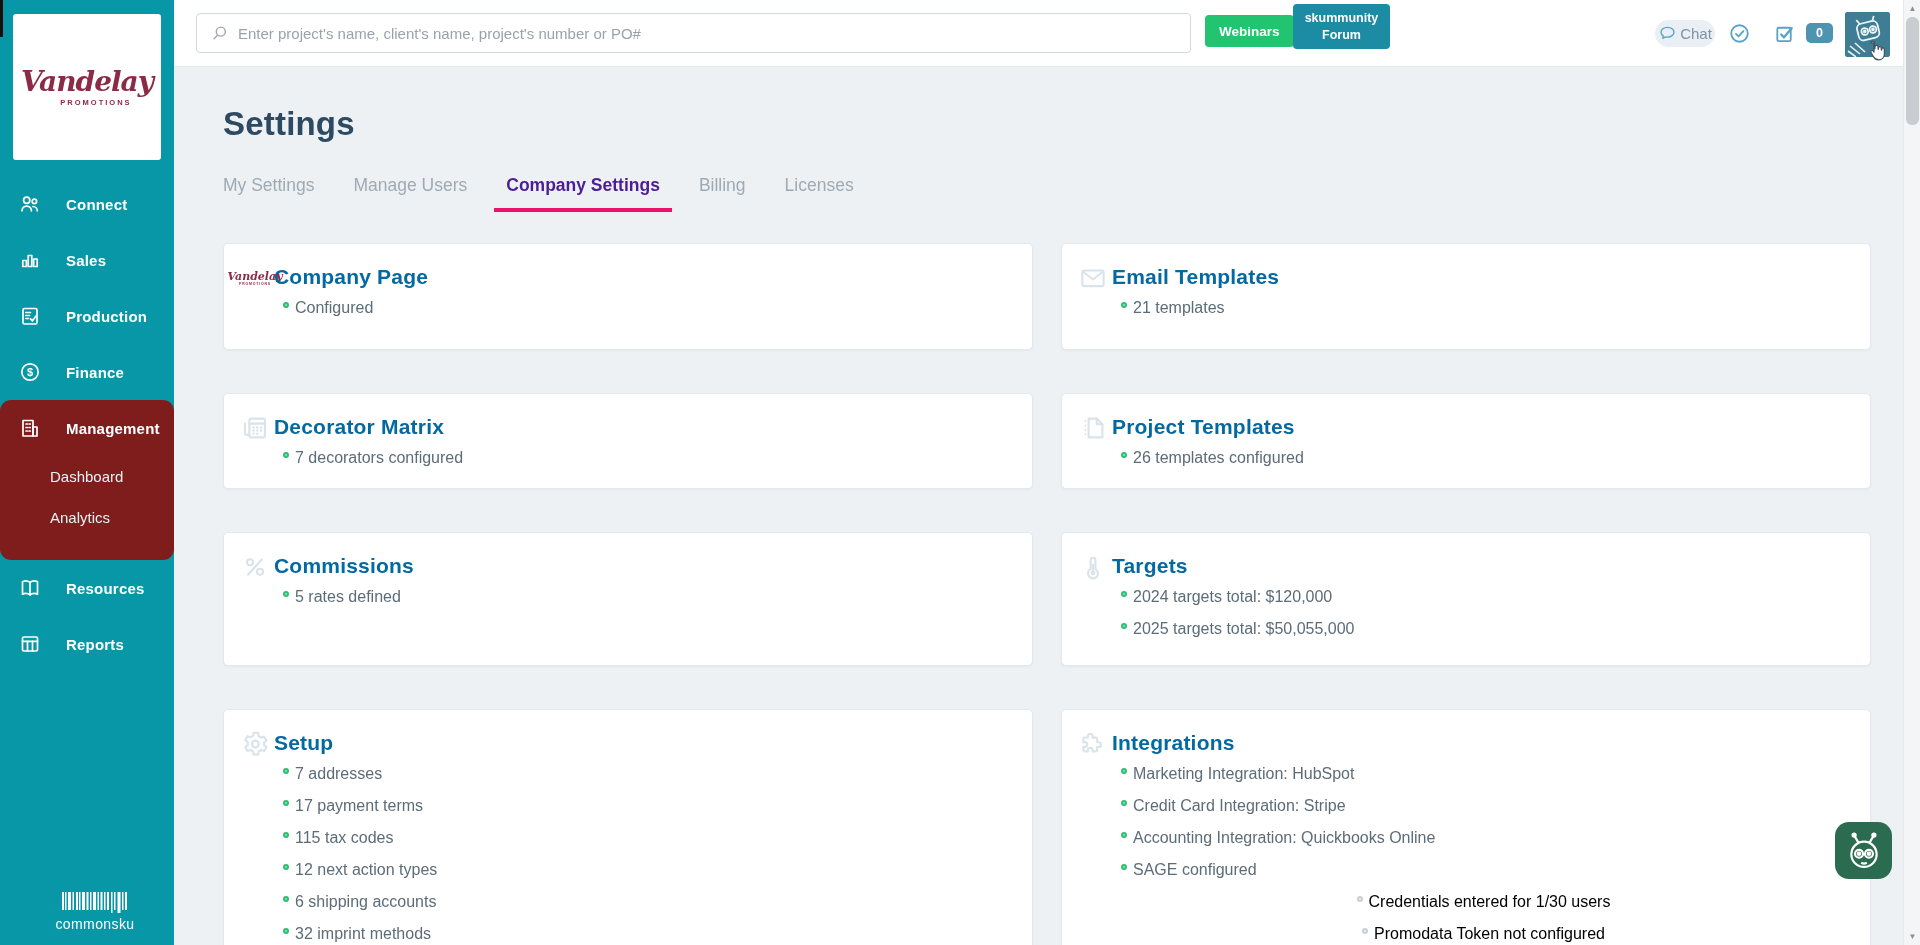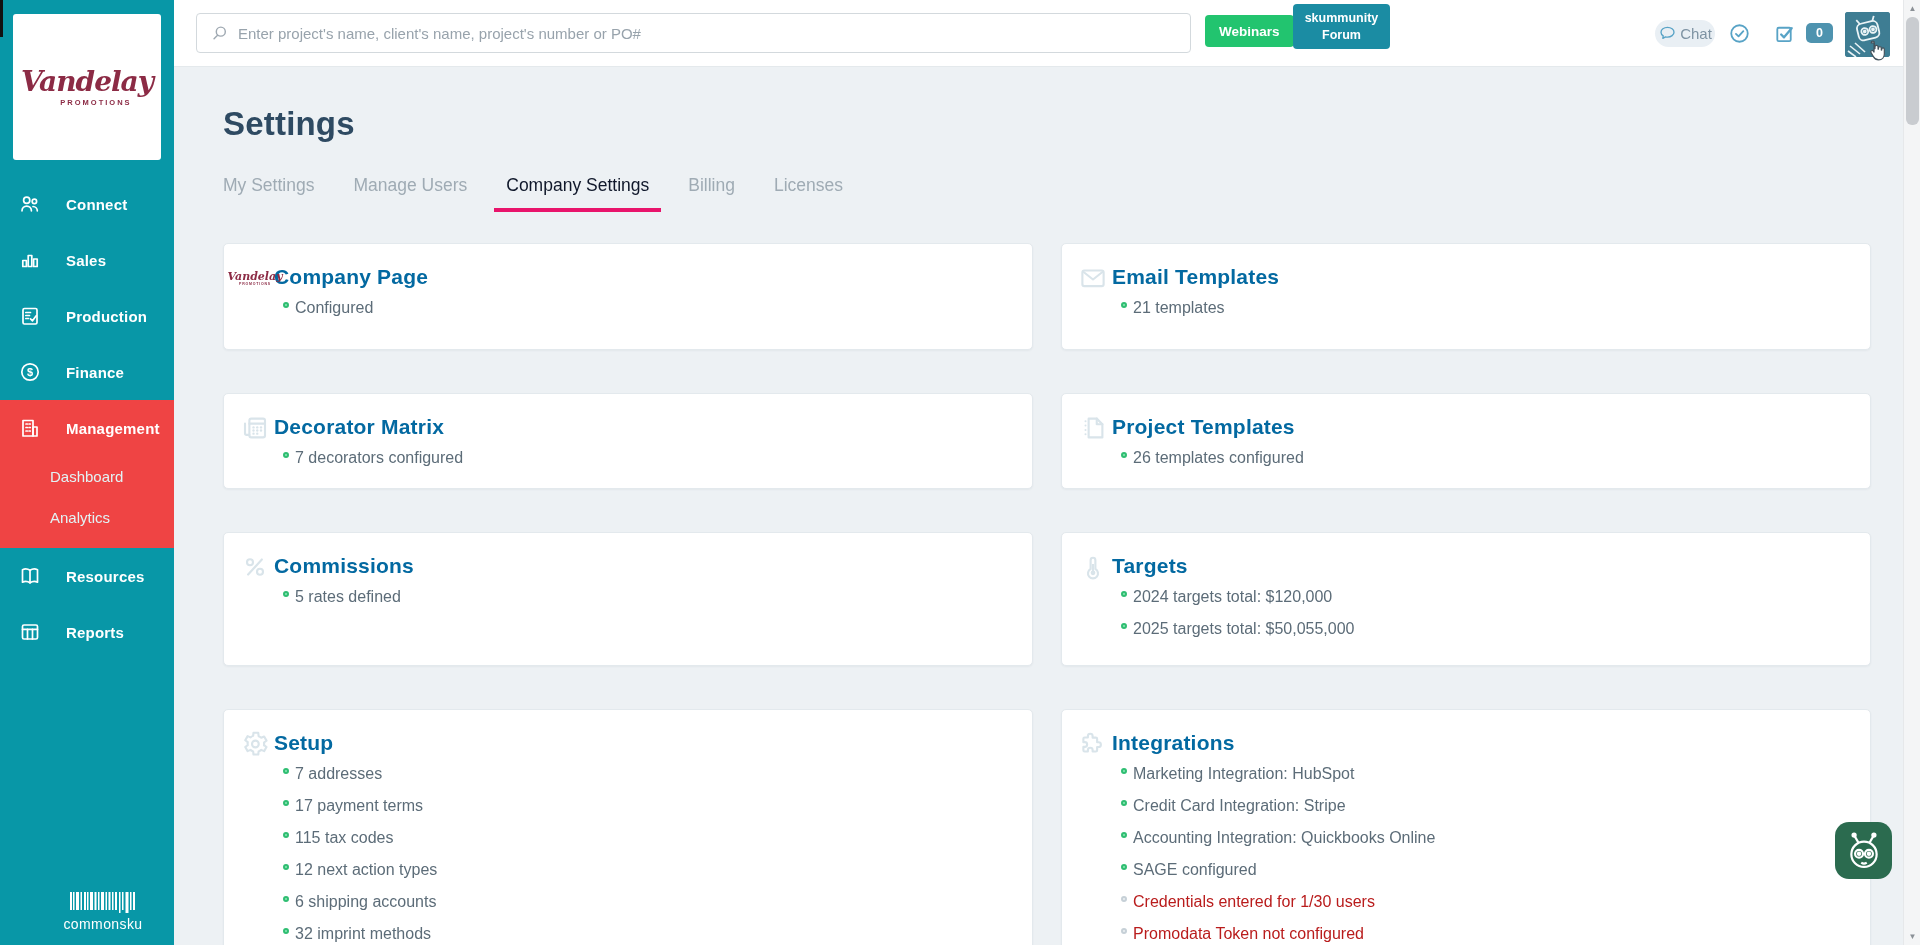--- a/index.html
+++ b/index.html
@@ -7,27 +7,27 @@
   .app { position:relative; width:1920px; height:945px; }
 
   
   .sidebar { position:absolute; left:0; top:0; width:174px; height:945px; background:#0897A7; z-index:5; }
   .logo-card { position:absolute; left:13px; top:14px; width:148px; height:146px; background:#fff; border-radius:3px;
                display:flex; flex-direction:column; align-items:center; justify-content:center; cursor:pointer; }
   .logo-script { font-family:"DejaVu Serif","Liberation Serif",serif; font-style:italic; font-weight:bold;
                  color:#8C2B45; font-size:28px; line-height:28px; letter-spacing:-1px; }
   .logo-sub { font-size:7.5px; letter-spacing:2px; font-weight:bold; color:#8C2B45; margin-top:2px; margin-left:18px; }
   .nav { position:absolute; left:0; top:176px; width:174px; }
-  .nav-group.active { background:#ef4444; padding-bottom:10px; }
+  .nav-group.active { background:#7f1d1d; padding-bottom:22px;border-radius:11px; }
   .nav-item { height:56px; display:flex; align-items:center; padding-left:18px; cursor:pointer; }
   .nav-icon { width:24px; height:24px; flex:0 0 24px; display:inline-flex; }
   .nav-icon svg { width:24px; height:24px; }
   .nav-label { color:#fff; font-weight:bold; font-size:15px; margin-left:24px; letter-spacing:.2px; }
   .nav-child { height:41px; line-height:41px; padding-left:50px; color:#E2F3F5; font-size:15px; cursor:pointer; }
-  .sidebar-footer { position:absolute; left:16px; bottom:13px; width:174px; text-align:center; }
+  .sidebar-footer { position:absolute; left:8px; bottom:13px; width:174px; text-align:center; }
   .sidebar-footer svg { display:block; margin:0 auto 2px auto; }
   .footer-brand { color:#fff; font-size:14px; letter-spacing:.4px; }
 
   
   .topbar { position:absolute; left:174px; top:0; width:1729px; height:67px; background:#fff; border-bottom:1px solid #E4E9EC; z-index:4; }
   .search-box { position:absolute; left:22px; top:13px; width:995px; height:40px; border:1px solid #D3D9DD; border-radius:4px;
                 background:#fff; display:flex; align-items:center; }
   .search-box svg { margin-left:13px; flex:0 0 18px; }
   .search-input { border:none; outline:none; flex:1; height:100%; font-size:15px; color:#5C6C78; padding-left:10px; background:transparent;
                   font-family:"Liberation Sans","DejaVu Sans",sans-serif; }
@@ -46,32 +46,32 @@
   .notif-badge { position:absolute; left:1632px; top:23px; width:27px; height:20px; background:#4E93AF; color:#fff;
                  font-size:12.5px; font-weight:bold; border-radius:5px; display:flex; align-items:center; justify-content:center; cursor:pointer; }
   .avatar { position:absolute; left:1671px; top:12px; width:45px; height:45px; border-radius:3px; background:#3E7D93; overflow:hidden; cursor:pointer; }
   .cursor-hand { position:absolute; left:1862px; top:38px; width:26px; height:26px; z-index:20; pointer-events:none; }
 
   
   .content { position:absolute; left:174px; top:67px; width:1729px; height:878px; background:#EDF1F4; overflow:hidden; }
   h1.page-title { margin:37px 0 0 49px; font-size:33px; line-height:40px; font-weight:bold; color:#2E4A62; letter-spacing:.2px; }
   .tabs { margin:31px 0 0 49px; display:flex; }
   .tab { font-size:17.5px; line-height:20px; color:#9FABB4; margin-right:39px; padding-bottom:13px; position:relative; cursor:pointer; }
-  .tab.active { color:#0f172a; font-weight:normal; }
+  .tab.active { color:#4c1d95; font-weight:bold; }
   .tab.active::after { content:""; position:absolute; left:-12px; right:-12px; bottom:-4px; height:4px; background:#E8146B; }
   .cards { margin:35px 0 0 49px; width:1648px; display:grid; grid-template-columns:810px 810px;
            grid-template-rows:107px 96px 134px 420px; column-gap:28px; row-gap:43px; }
   .card { background:#fff; border:1px solid #E3E9ED; border-radius:5px; box-shadow:0 1px 2px rgba(30,58,78,.05);
           position:relative; padding:20px 24px 0 24px; cursor:pointer; overflow:hidden; }
   .card-icon { position:absolute; left:16px; top:19px; width:30px; height:30px; display:flex; align-items:center; justify-content:center; }
   .card-icon svg { width:30px; height:30px; }
   .card-title { font-size:21px; line-height:26px; font-weight:bold; color:#0369a1; margin-left:26px; letter-spacing:.2px; }
   .card-items { list-style:none; margin-top:8px; padding-left:35px; }
   .card-item { display:flex; align-items:flex-start; height:19px; margin-bottom:13px; font-size:16px; line-height:19px; color:#5C6C78; }
-  .card-item.muted { color:#b91c1c; }
+  .card-item.muted { color:#000000;justify-content:center; }
   .dot { width:6px; height:6px; border-radius:50%; margin:4px 6px 0 0; flex:0 0 6px; }
   .dot.configured { background:#8FE7B8; border:2px solid #2FBE72; }
   .dot.not_configured { background:#EDF1F3; border:2px solid #C6D0D7; }
   .mini-logo { display:flex; flex-direction:column; align-items:center; }
   .mini-logo b { font-family:"DejaVu Serif","Liberation Serif",serif; font-style:italic; color:#8C2B45; font-size:11px; line-height:11px; }
   .mini-logo small { font-size:3.5px; letter-spacing:.8px; color:#8C2B45; font-weight:bold; }
 
   
   .skubot-widget { position:absolute; left:1835px; top:822px; width:57px; height:57px; background:#2B6B4F; border-radius:14px;
                    display:flex; align-items:center; justify-content:center; cursor:pointer; z-index:10; }

